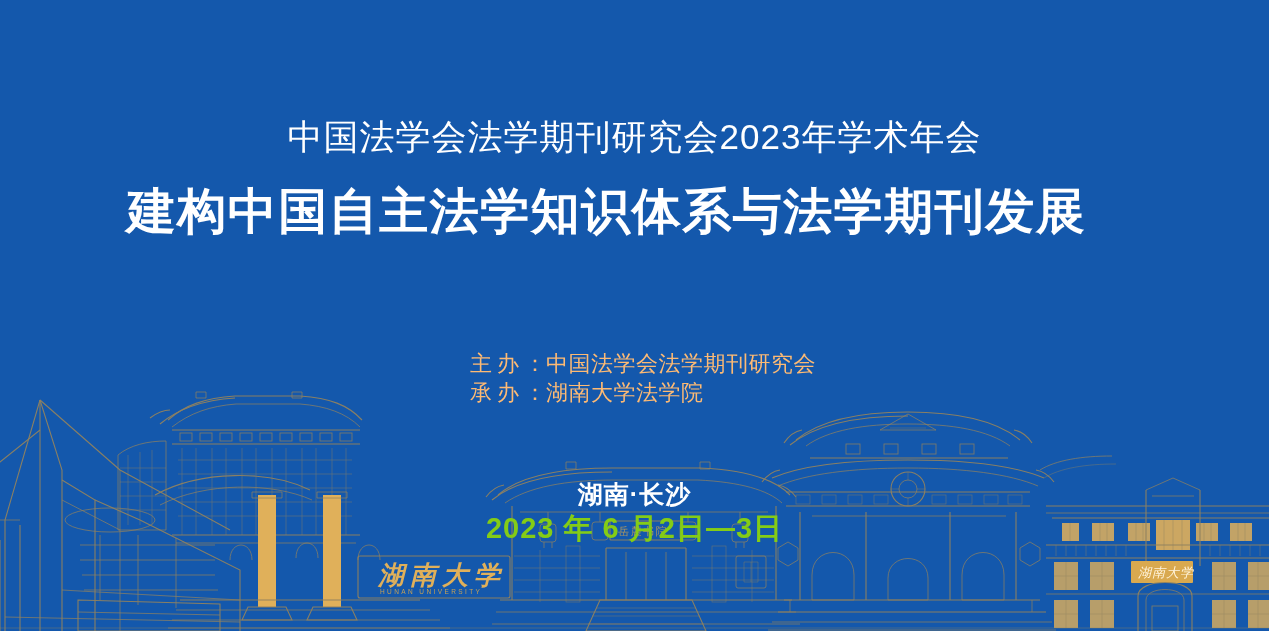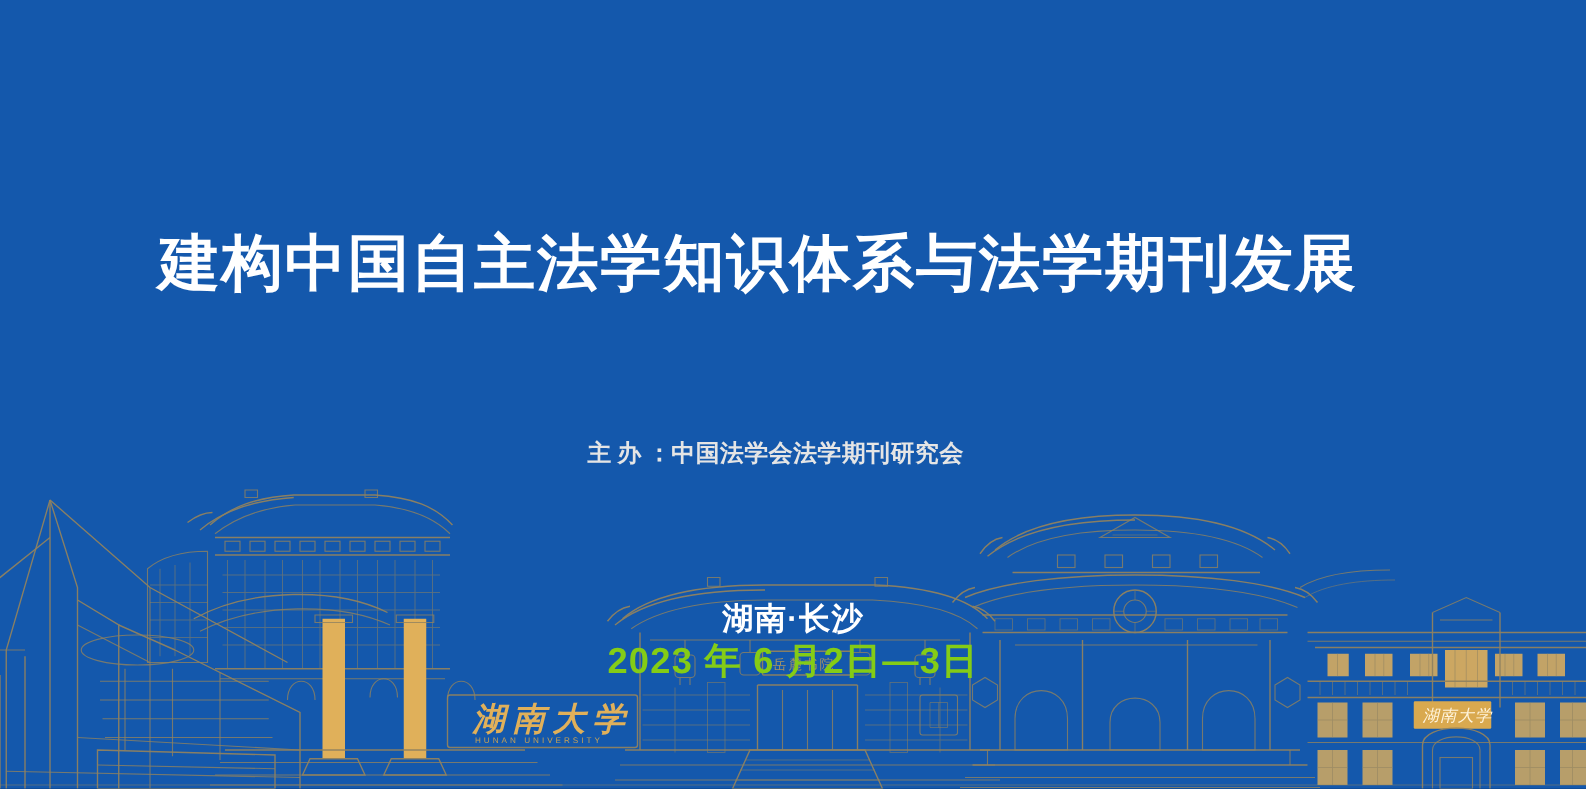--- a/index.html
+++ b/index.html
@@ -61,23 +61,23 @@
     font-weight: bold;
     letter-spacing: 1.5px;
     line-height: 1.3;
     white-space: nowrap;
   }
 
   .org-block {
     position: absolute;
     top: 349px;
     left: 470px;
-    color: #e5e5e5;
-    font-size: 19px;
-    font-weight: bold;
+    color: #fdba74;
+    font-size: 22px;
+    font-weight: normal;
     line-height: 29px;
   }
   .org-row { white-space: nowrap; }
   .org-label { letter-spacing: 5px; }
   .org-colon { letter-spacing: 0px; }
   .org-value { letter-spacing: 0.5px; }
 
   .place {
     position: absolute;
     top: 478px;
@@ -476,27 +476,31 @@
         <path class="ln2" d="M1040 470 C1056 460 1082 456 1112 456"></path>
         <path class="lnf" d="M1044 478 C1060 468 1086 464 1116 464"></path>
       </g>
 
       <path class="lnf" d="M0 628 L1269 628"></path>
     </svg>
   </div>
 
   <div class="text-layer">
 
+    <div class="subtitle">中国法学会法学期刊研究会2023年学术年会</div>
 
     <div class="main-title">建构中国自主法学知识体系与法学期刊发展</div>
 
     <div class="org-block">
       <div class="org-row">
         <span class="org-label">主办</span><span class="org-colon">：</span><span class="org-value">中国法学会法学期刊研究会</span>
       </div>
+      <div class="org-row">
+        <span class="org-label">承办</span><span class="org-colon">：</span><span class="org-value">湖南大学法学院</span>
+      </div>
     </div>
 
     <div class="place">湖南·长沙</div>
 
     <div class="date">2023 年 6 月2日—3日</div>
 
   </div>
 </div>
 
 </body></html>

